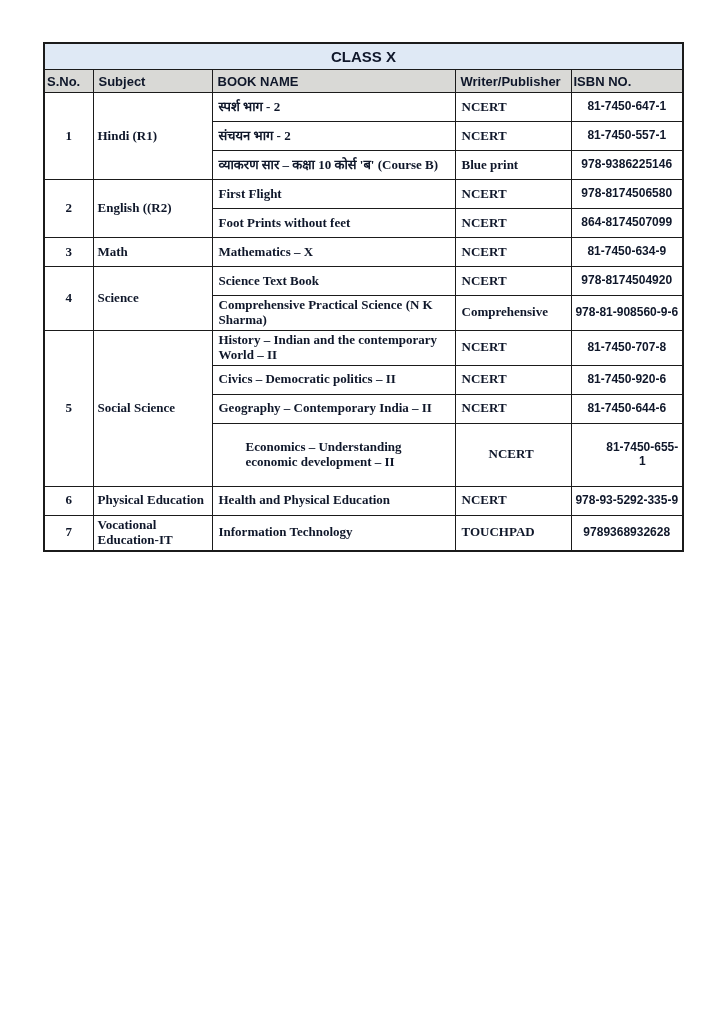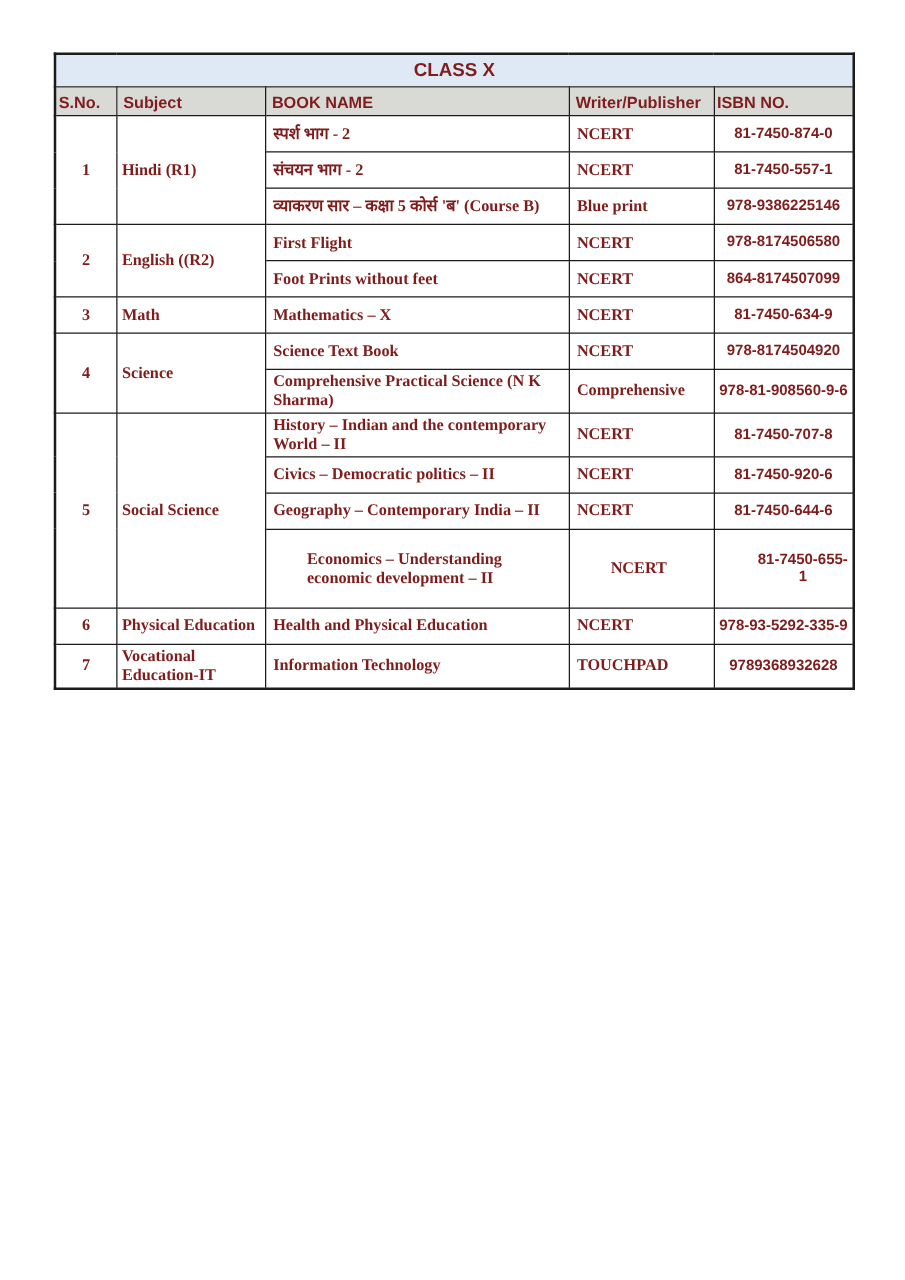--- a/index.html
+++ b/index.html
@@ -1,18 +1,18 @@
 <!DOCTYPE html>
 <html><head>
 <meta charset="utf-8">
 <style>
   html, body { margin:0; padding:0; background:#ffffff; }
   .page {
     position:relative; width:724px; height:1024px; background:#ffffff;
-    font-family:"Liberation Serif", serif; color:#7f1d1d;
+    font-family:"Liberation Serif", serif; color:#0f172a;
     overflow:hidden;
   }
   table.book-table {
     position:absolute; left:43px; top:42px; width:639px;
     border-collapse:collapse; table-layout:fixed;
     border:2px solid #1b1b1b;
   }
   table.book-table td, table.book-table th { border:1px solid #1b1b1b; overflow:hidden; }
 
   .title-cell {
@@ -61,29 +61,29 @@
         <th class="c-writer">Writer/Publisher</th>
         <th class="c-isbn">ISBN NO.</th>
       </tr>
     </thead>
     <tbody>
         <tr>
           <td class="sno-cell" rowspan="3">1</td>
           <td class="subject-cell" rowspan="3">Hindi (R1)</td>
           <td class="book-cell dev-lg">स्पर्श भाग - 2</td>
           <td class="writer-cell">NCERT</td>
-          <td class="isbn-cell">81-7450-874-0</td>
+          <td class="isbn-cell">81-7450-647-1</td>
         </tr>
         <tr>
           <td class="book-cell dev-lg">संचयन भाग - 2</td>
           <td class="writer-cell">NCERT</td>
           <td class="isbn-cell">81-7450-557-1</td>
         </tr>
         <tr>
-          <td class="book-cell">व्याकरण सार – कक्षा 5 कोर्स 'ब' (Course B)</td>
+          <td class="book-cell">व्याकरण सार – कक्षा 10 कोर्स 'ब' (Course B)</td>
           <td class="writer-cell">Blue print</td>
           <td class="isbn-cell">978-9386225146</td>
         </tr>
         <tr>
           <td class="sno-cell" rowspan="2">2</td>
           <td class="subject-cell" rowspan="2">English ((R2)</td>
           <td class="book-cell">First Flight</td>
           <td class="writer-cell">NCERT</td>
           <td class="isbn-cell">978-8174506580</td>
         </tr>

